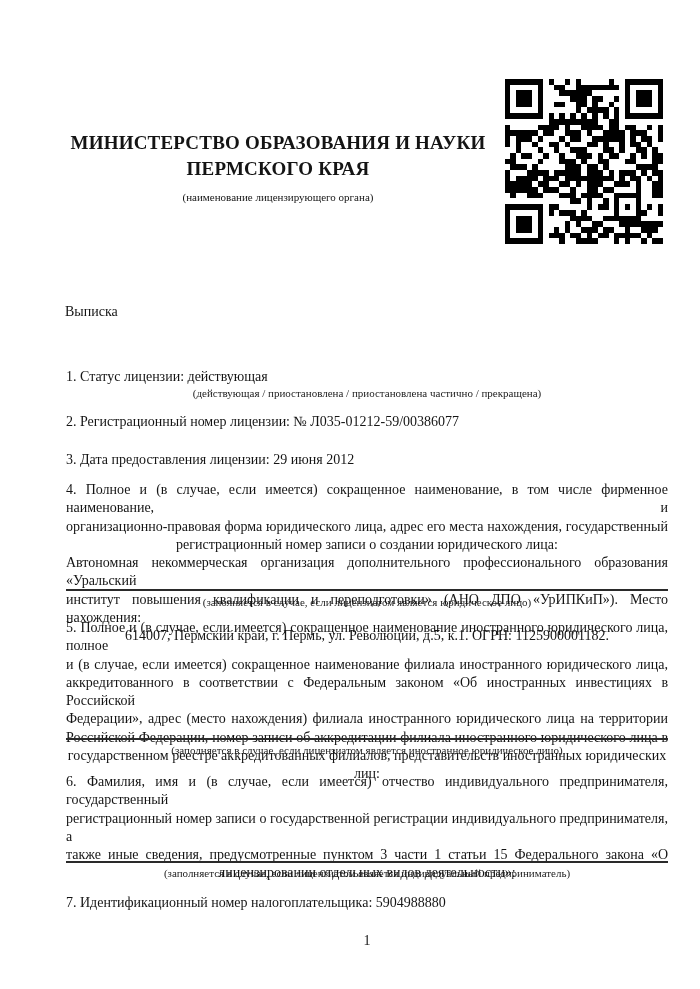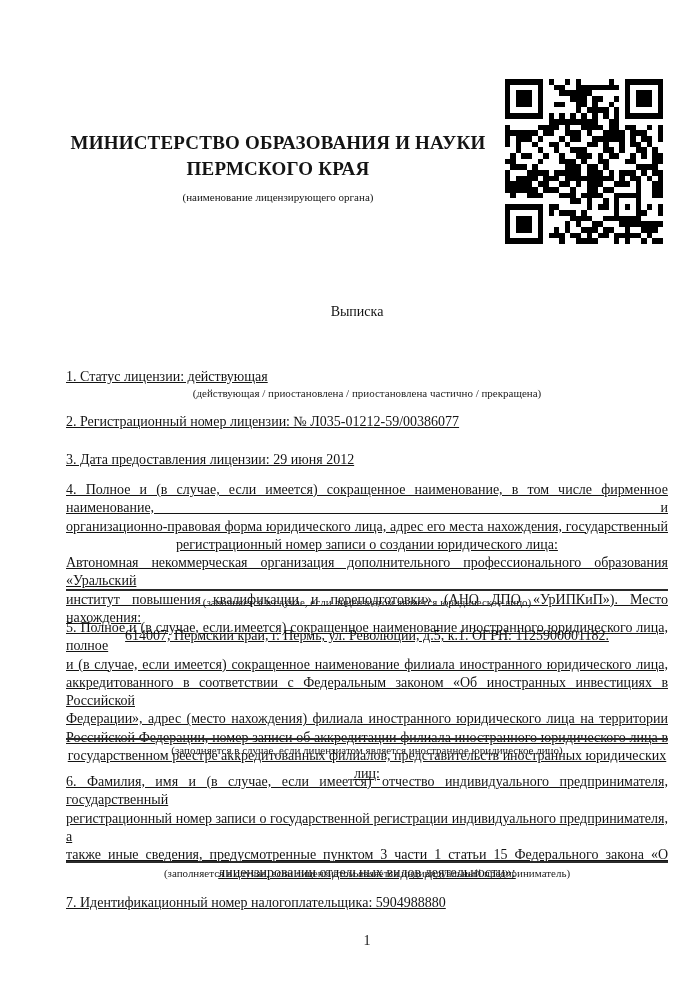--- a/index.html
+++ b/index.html
@@ -8,22 +8,22 @@
     background:#ffffff; color:#141414; overflow:hidden;
     font-family:"Liberation Serif", serif;
     padding-left:44px;
   }
   .abs { position:absolute; }
   .header-block { left:66px; top:130px; width:424px; text-align:center; }
   .ministry-name { font-weight:bold; font-size:19px; line-height:26px; letter-spacing:0.2px; }
   .ministry-caption { font-size:11px; line-height:13px; margin-top:9px; }
   .qr-wrap { left:505px; top:79px; width:158px; height:165px; }
   .qr-wrap svg { display:block; width:158px; height:165px; }
-  .doc-title { left:56px; top:304px; width:602px; text-align:center; font-size:14px; line-height:16.5px; }
-  .bodytext { left:66px; width:602px; font-size:14px; line-height:18.3px;text-decoration:underline; }
+  .doc-title { left:65px; top:304px; width:602px; font-size:14px; line-height:16.5px; }
+  .bodytext { left:66px; width:602px; font-size:14px; line-height:18.3px; }
   .pline { text-align:justify; text-align-last:justify; }
   .plast { text-align:center; text-align-last:auto; }
   .caption { left:66px; width:602px; text-align:center; font-size:11px; line-height:13px; color:#1c1c1c; }
   .rule { left:66px; width:602px; height:0; border-top:2px solid #2a2a2a; }
   .page-number { left:66px; width:602px; text-align:center; font-size:14px; line-height:18px; }
 </style>
 </head>
 <body>
 
 <div class="page">

